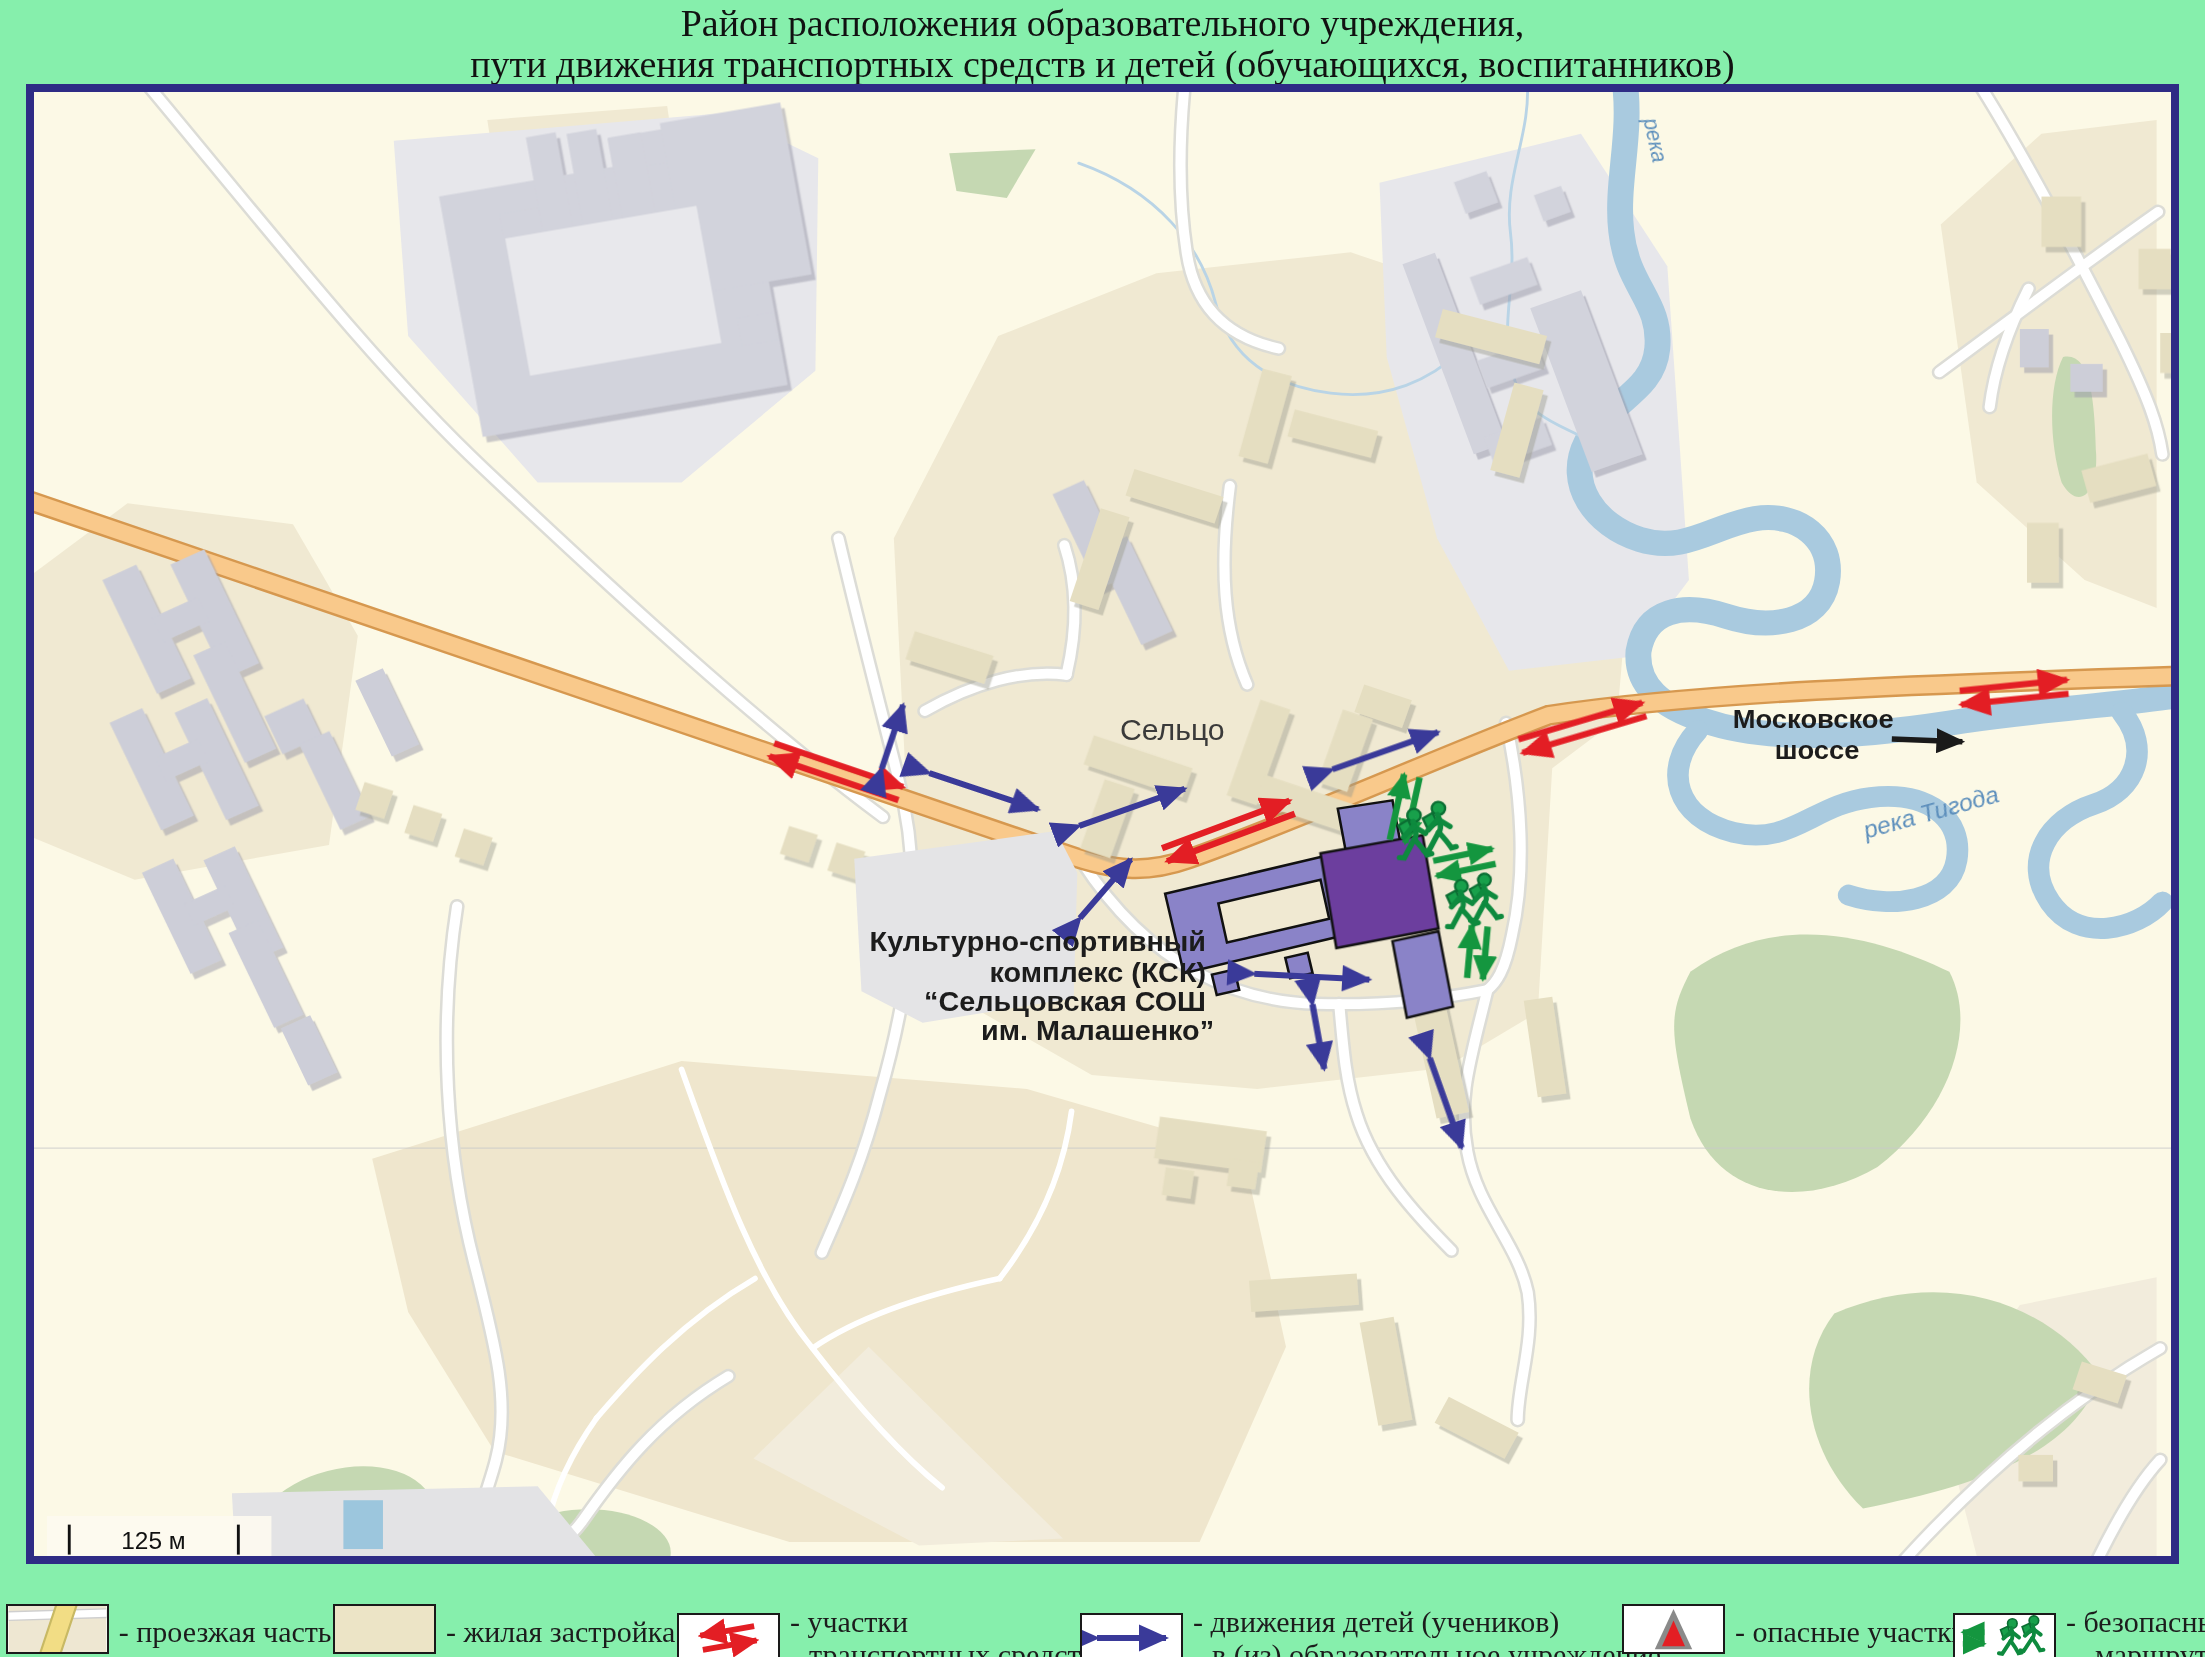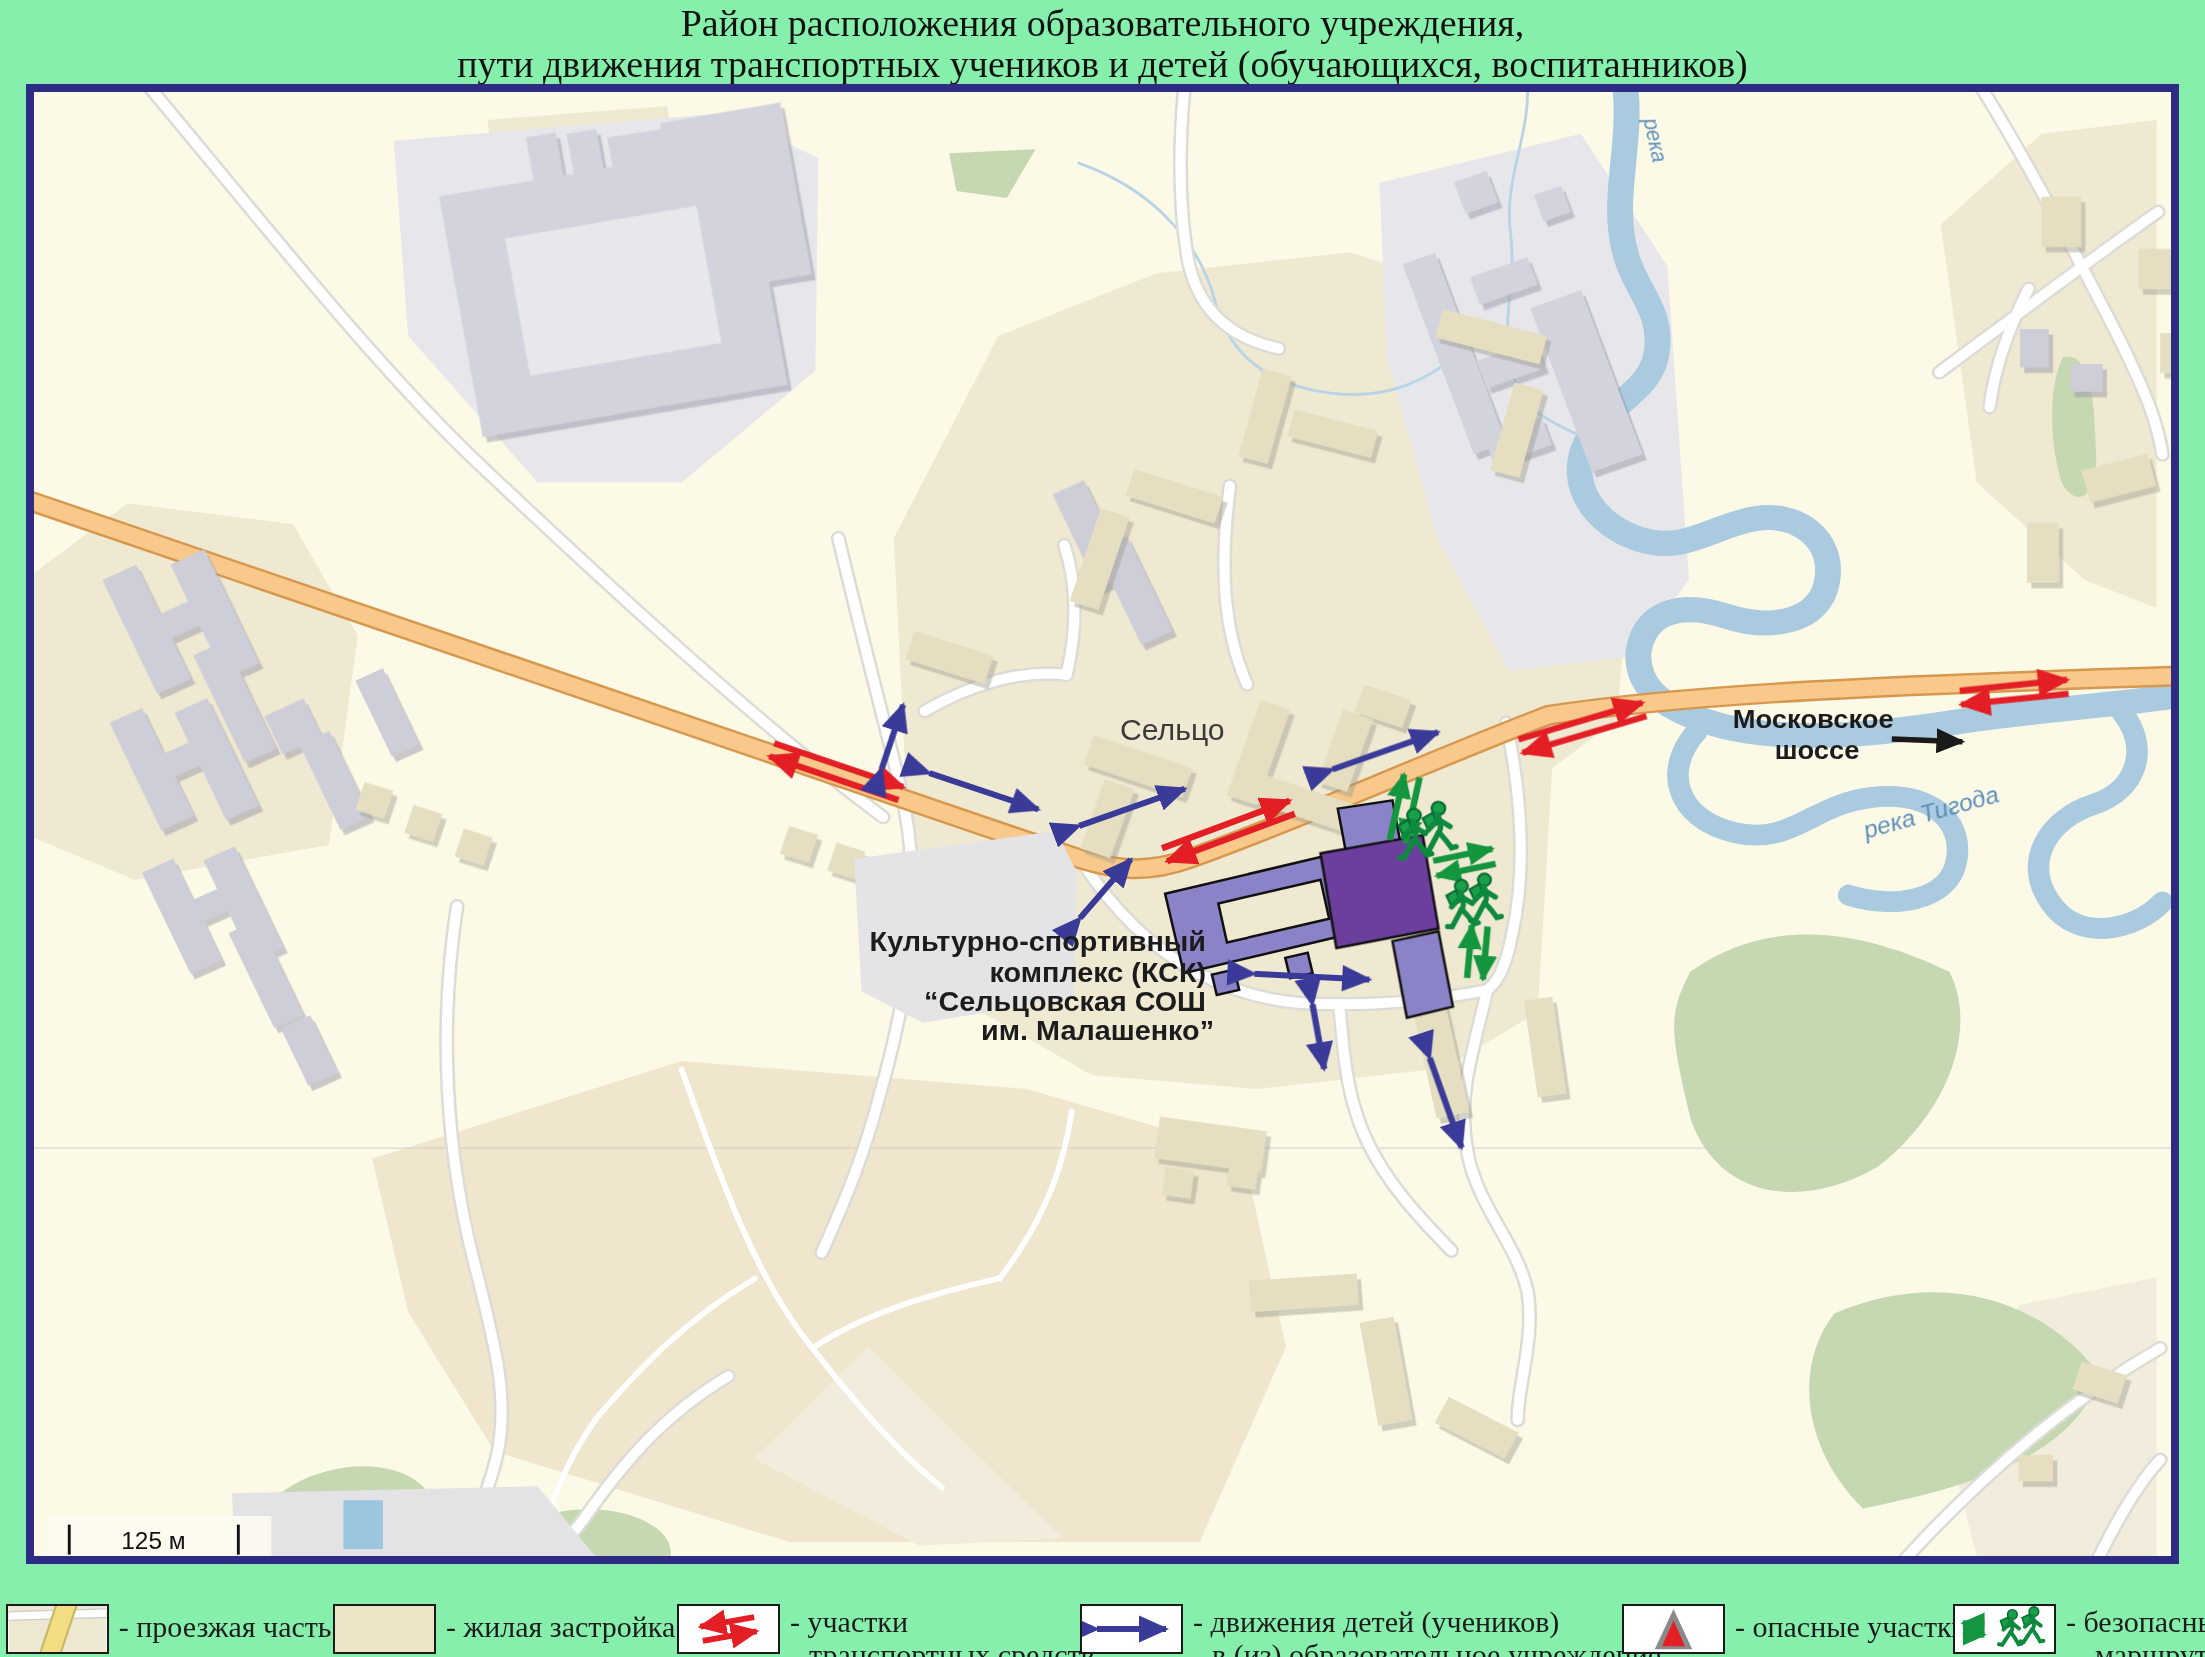--- a/index.html
+++ b/index.html
@@ -3,34 +3,34 @@
 <meta charset="utf-8">
 <style>
   html,body{margin:0;padding:0;background:#ffffff;width:2205px;height:1657px;overflow:hidden;
             font-family:"Liberation Serif", serif;}
   #page{position:relative;width:2205px;height:1657px;background:#86efac;}
   #title{position:absolute;top:2.9px;left:0;width:100%;text-align:center;color:#111;
          font-size:38px;line-height:41px;font-weight:400;}
   #mapbox{position:absolute;left:26px;top:84px;width:2153px;height:1480px;
           border:8.7px solid #2e2b85;box-sizing:border-box;background:#fcf9e6;}
   #mapbox svg{display:block;width:100%;height:100%;}
-  .legend-item{position:absolute;top:1604px;display:flex;align-items:flex-start;}
+  .legend-item{position:absolute;top:1604px;display:flex;align-items:center;}
   .lg-box{width:99px;height:46px;border:2.9px solid #1a1a1a;background:#fff;flex:none;}
   .lg-label{font-size:30px;line-height:33px;color:#1c1c1c;white-space:nowrap;padding-top:1.4px;}
   .lg-label .l2{display:block;}
   svg text{font-family:"Liberation Sans", sans-serif;}
 </style>
 </head>
 <body>
 
 <div id="page">
 
   <div id="title">
     <div>Район расположения образовательного учреждения,</div>
-    <div>пути движения транспортных учеников и детей (обучающихся, воспитанников)</div>
+    <div>пути движения транспортных средств и детей (обучающихся, воспитанников)</div>
   </div>
 
   <div id="mapbox">
   <svg viewBox="0 0 2970 2100" preserveAspectRatio="none">
     <defs>
       <marker id="mRed" viewBox="0 0 10 9" markerWidth="5" markerHeight="4.5" refX="9" refY="4.5" orient="auto" markerUnits="strokeWidth">
             <path d="M0,0 L10,4.5 L0,9 Z" fill="#e31e24"></path>
           </marker>
       <marker id="mBlue" viewBox="0 0 10 9" markerWidth="5" markerHeight="4.5" refX="9" refY="4.5" orient="auto" markerUnits="strokeWidth">
             <path d="M0,0 L10,4.5 L0,9 Z" fill="#3a3a99"></path>

